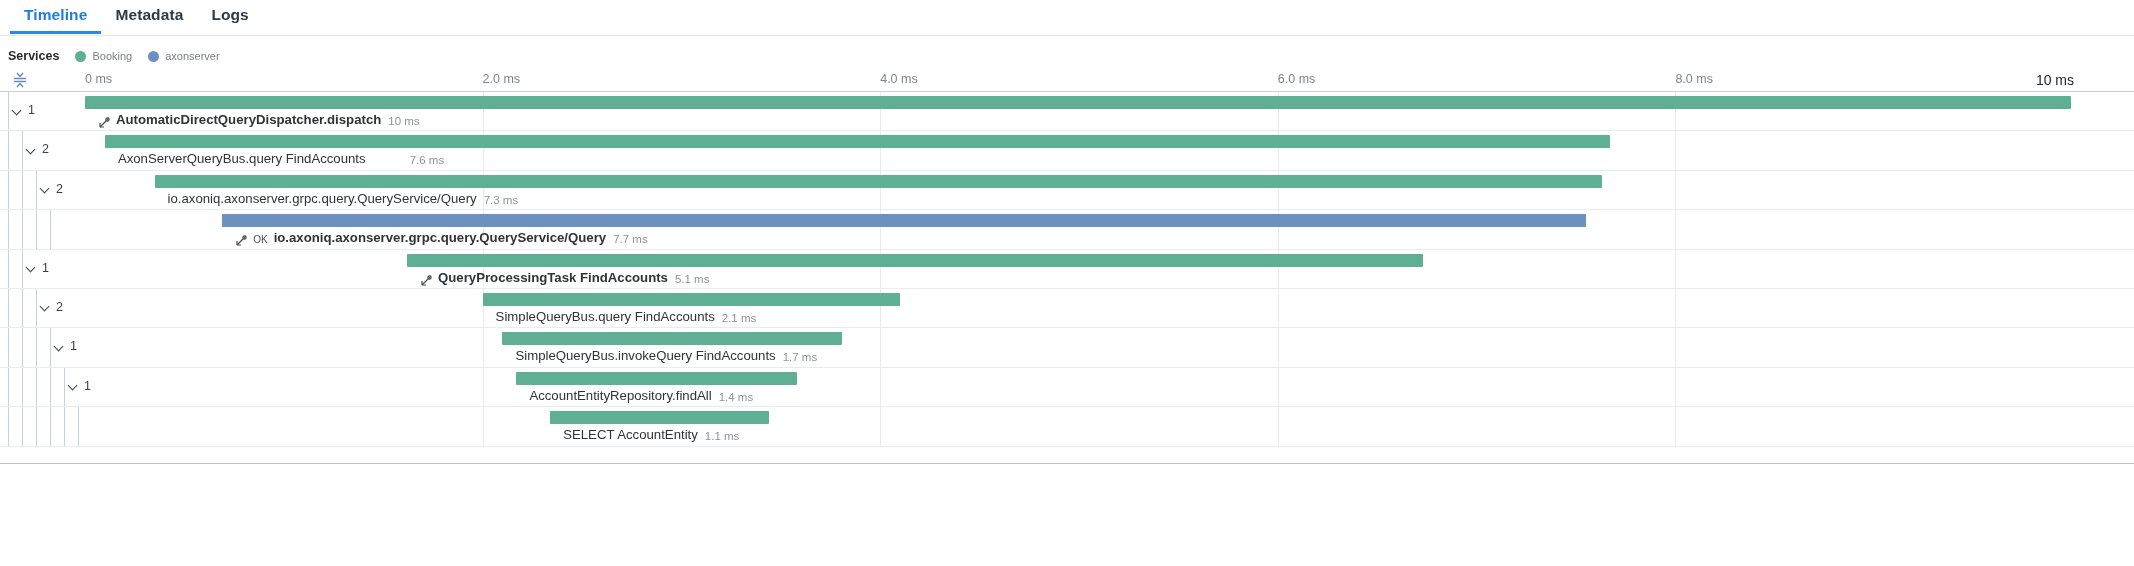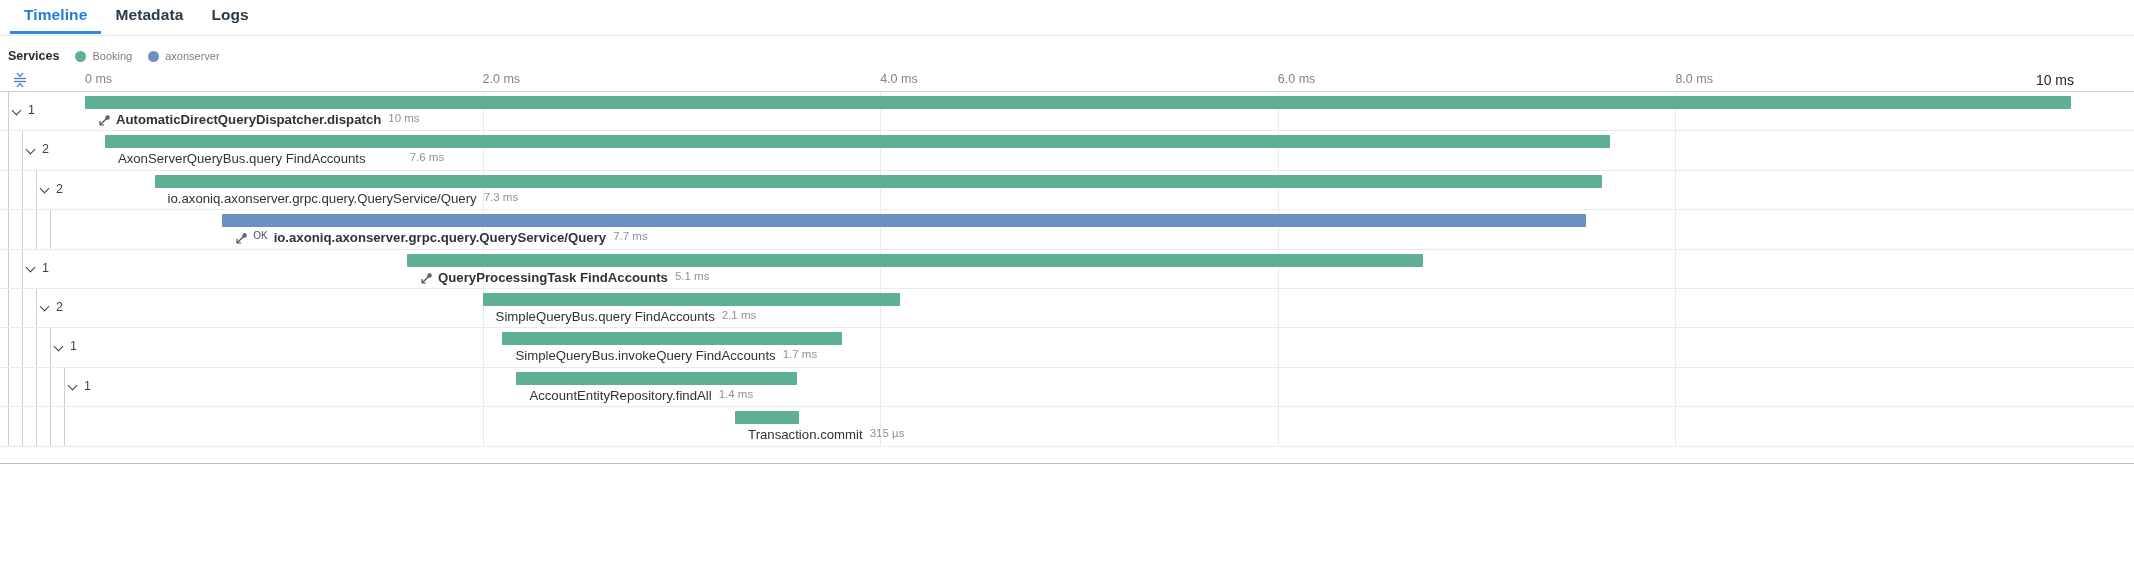--- a/index.html
+++ b/index.html
@@ -107,21 +107,21 @@
     height:13px;
     border-radius:1px;
   }
   .label{
     position:absolute;
     top:20px;
     white-space:nowrap;
     font-size:13.2px;
     color:#353a40;
     display:flex;
-    align-items:flex-start;
+    align-items:flex-end;
   }
   .label.bold .name{ font-weight:bold; }
   .name{ color:#2e3338; }
   .dur{ font-size:11.5px; color:#8d9299; margin-left:7px; }
   .ok{ font-size:10px; color:#4a4f55; margin-right:6px; }
   .sp-icon{
     display:inline-block;
     width:13px; height:13px;
     margin-right:5px;
     position:relative; top:2px;
@@ -329,26 +329,27 @@
         <span class="name">AccountEntityRepository.findAll</span>
         <span class="dur">1.4 ms</span>
       </div>
     </div>
     <div class="row">
       <div class="indent-guide" style="left: 8px;"></div>
       <div class="indent-guide" style="left: 22px;"></div>
       <div class="indent-guide" style="left: 36px;"></div>
       <div class="indent-guide" style="left: 50px;"></div>
       <div class="indent-guide" style="left: 64px;"></div>
-      <div class="gridline" style="left: 482.6px;"></div>
-      <div class="gridline" style="left: 880.2px;"></div>
-      <div class="gridline" style="left: 1277.8px;"></div>
-      <div class="gridline" style="left: 1675.4px;"></div>
-      <div class="bar" style="left: 735.076px; width: 63.616px; background: rgb(94, 175, 147);"></div>
-      <div class="label" style="left: 748.076px;">
-        <span class="name">Transaction.commit</span>
-        <span class="dur">315 µs</span>
+      <div class="indent-guide" style="left: 78px;"></div>
+      <div class="gridline" style="left: 482.6px;"></div>
+      <div class="gridline" style="left: 880.2px;"></div>
+      <div class="gridline" style="left: 1277.8px;"></div>
+      <div class="gridline" style="left: 1675.4px;"></div>
+      <div class="bar" style="left: 550.192px; width: 218.68px; background: rgb(94, 175, 147);"></div>
+      <div class="label" style="left: 563.192px;">
+        <span class="name">SELECT AccountEntity</span>
+        <span class="dur">1.1 ms</span>
       </div>
     </div>
     <div style="position: relative; height: 18px;">
       <div class="footer-line" style="top: 16px;"></div>
     </div>
   </div>
 
 </body></html>

